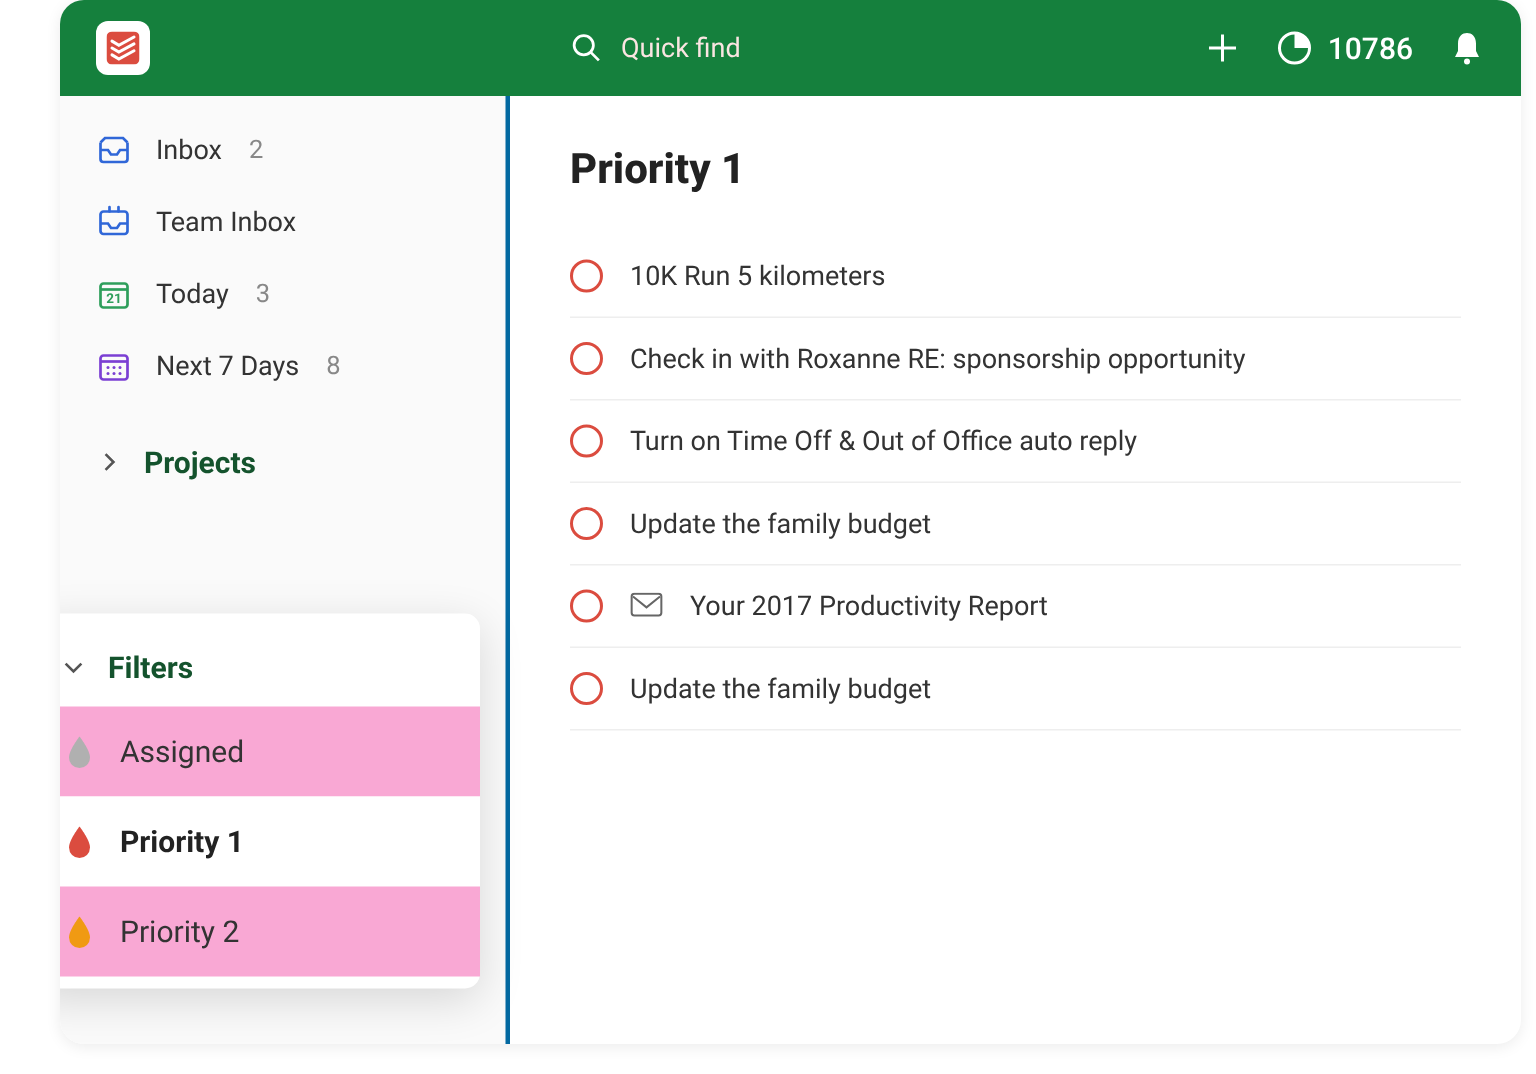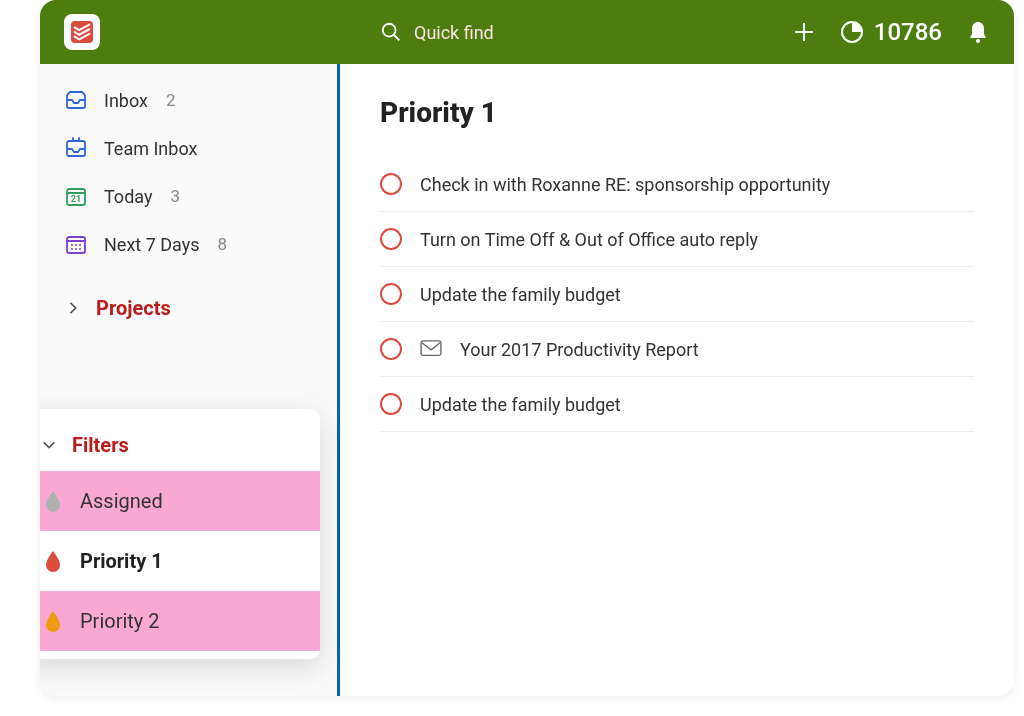--- a/index.html
+++ b/index.html
@@ -17,21 +17,21 @@
   top: 0;
   right: 10px;
   bottom: 20px;
   background: #fff;
   border-radius: 16px;
   overflow: hidden;
   box-shadow: 0 2px 10px rgba(0,0,0,0.08);
 }
 .topbar {
   height: 64px;
-  background: #4d7c0f;
+  background: #15803d;
   display: flex;
   align-items: center;
   padding: 0 24px;
   color: #fff;
 }
 .logo {
   width: 36px;
   height: 36px;
   border-radius: 8px;
   background: #fff;
@@ -53,21 +53,21 @@
   margin-left: auto;
   display: flex;
   align-items: center;
   gap: 24px;
 }
 .plus-icon { width: 24px; height: 24px; stroke: #fff; stroke-width: 2; fill: none; }
 .karma {
   display: flex;
   align-items: center;
   gap: 10px;
-  font-size: 24px;
+  font-size: 20px;
   color: #fff;
   font-weight: 500;
 }
 .karma-icon { width: 24px; height: 24px; }
 .bell-icon { width: 24px; height: 24px; fill: #fff; }
 .body {
   display: flex;
   height: calc(100% - 64px);
 }
 .sidebar {
@@ -95,21 +95,21 @@
 }
 .nav-item .count { color: #888; font-size: 17px; margin-left: 2px;}
 .section-row {
   display: flex;
   align-items: center;
   padding: 14px 24px 14px 26px;
   gap: 16px;
   cursor: pointer;
 }
 .section-row .chev { width: 14px; height: 14px; stroke: #555; stroke-width: 2; fill: none; }
-.section-row .label { font-size: 20px; font-weight: 700; color: #b91c1c; }
+.section-row .label { font-size: 20px; font-weight: 700; color: #14532d; }
 .filters-panel {
   position: absolute;
   left: -20px;
   top: 345px;
   width: 300px;
   background: #fff;
   border-radius: 10px;
   box-shadow: 0 8px 30px rgba(0,0,0,0.14);
   z-index: 10;
   padding: 8px 0 8px 0;
@@ -295,20 +295,24 @@
 
       </div>
 
     </div>
 
     <div class="content">
       <h1 class="page-title">Priority 1</h1>
       <div id="task-list">
           <div class="task">
             <div class="checkbox"></div>
+            <span class="title">10K Run 5 kilometers</span>
+          </div>
+          <div class="task">
+            <div class="checkbox"></div>
             <span class="title">Check in with Roxanne RE: sponsorship opportunity</span>
           </div>
           <div class="task">
             <div class="checkbox"></div>
             <span class="title">Turn on Time Off &amp; Out of Office auto reply</span>
           </div>
           <div class="task">
             <div class="checkbox"></div>
             <span class="title">Update the family budget</span>
           </div>

